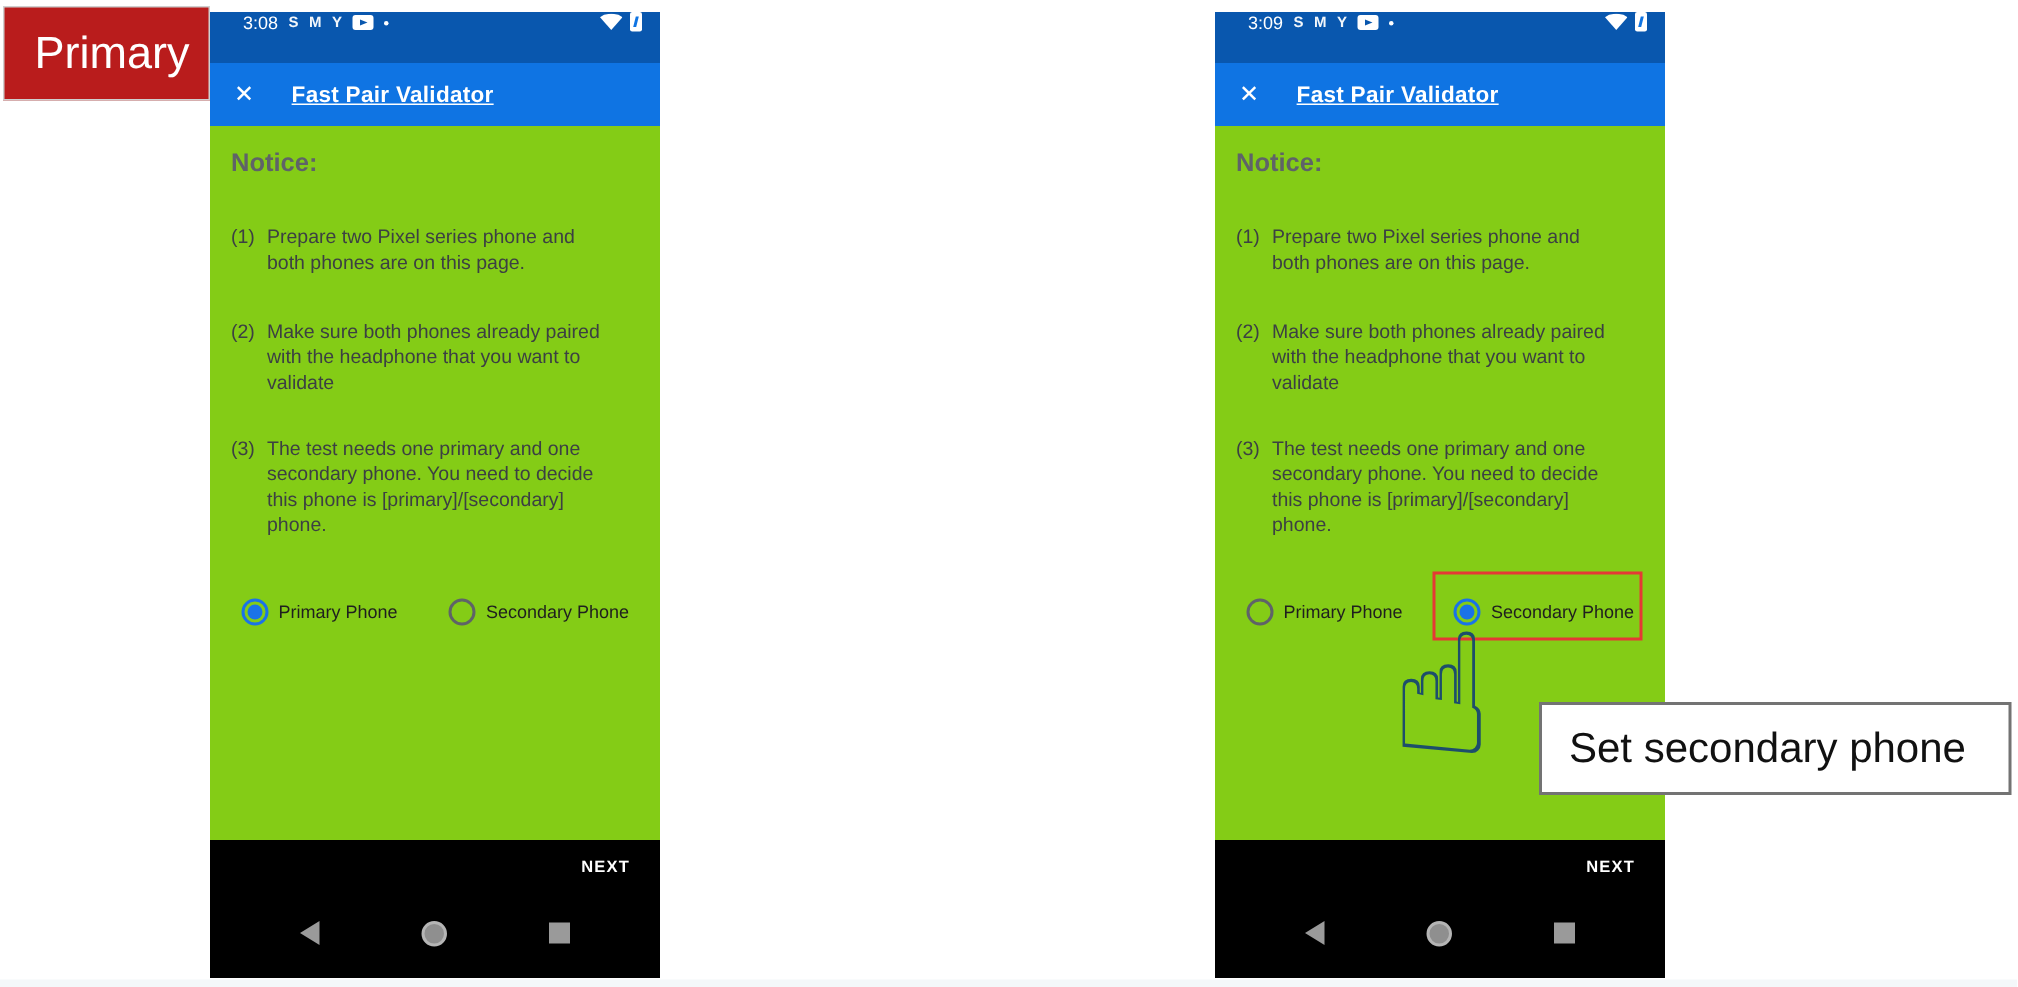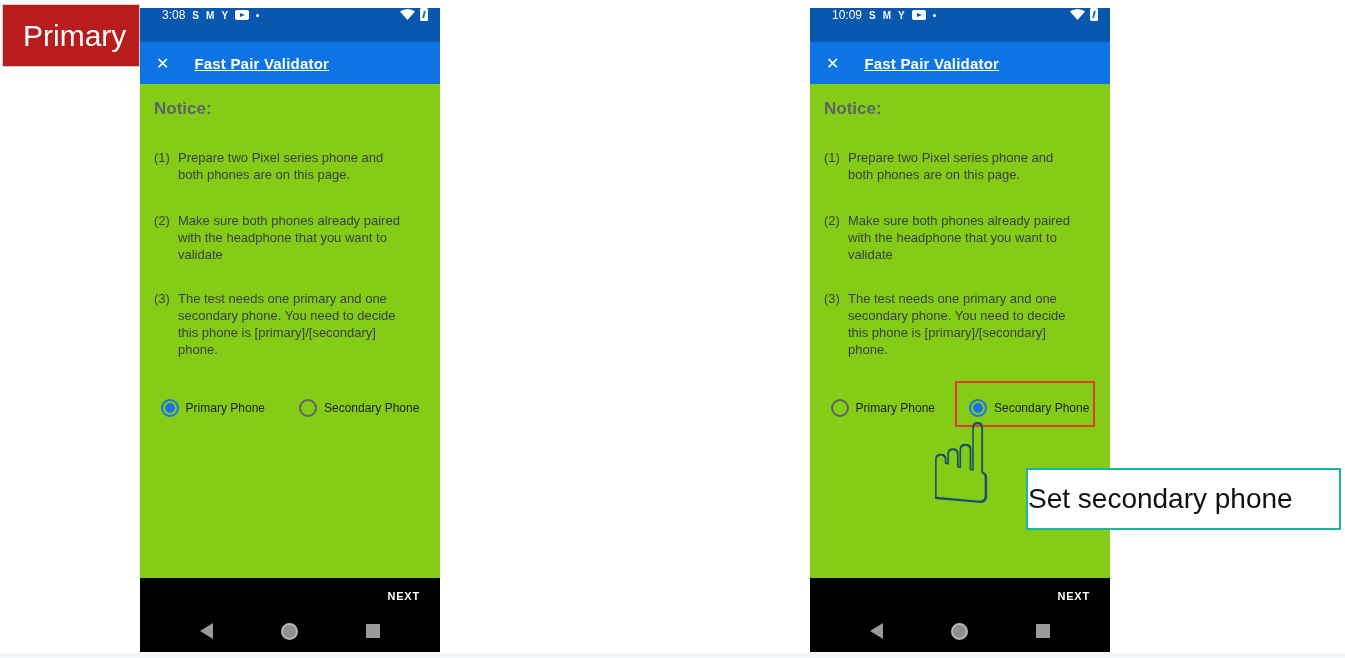--- a/index.html
+++ b/index.html
@@ -44,37 +44,37 @@
   .item .txt{white-space:pre-line;}
   .it0{margin-top:30px;} .it1{margin-top:29px;} .it2{margin-top:27px;}
 
   .radio-row{display:flex;justify-content:center;align-items:center;gap:34px;margin-top:41px;}
   .radio{display:flex;align-items:center;gap:7px;cursor:pointer;}
   .rb{width:14px;height:14px;border:2px solid #5f6368;border-radius:50%;position:relative;flex:none;}
   .rb.checked{border-color:#1a73e8;}
   .rb.checked::after{content:"";position:absolute;inset:2px;background:#1a73e8;border-radius:50%;}
   .rlabel{font-size:12px;color:#1f1f1f;}
 
-  .foot{height:74px;background:#000;display:flex;flex-direction:column;flex:none;}
+  .foot{height:92px;background:#000;display:flex;flex-direction:column;flex:none;}
   .next-row{height:32px;display:flex;justify-content:flex-end;}
   .next{color:#fff;font-size:11px;font-weight:bold;letter-spacing:.8px;margin:12px 20px 0 0;cursor:pointer;}
   .nav-row{flex:1;display:flex;justify-content:center;align-items:center;gap:68px;}
   .nav-back{width:0;height:0;border-top:8px solid transparent;border-bottom:8px solid transparent;
             border-right:13px solid #9a9a9a;}
   .nav-home{width:13px;height:13px;border-radius:50%;background:#8f8f8f;border:2px solid #b5b5b5;}
   .nav-recents{width:14px;height:14px;background:#9a9a9a;}
 
   
   .red-rect{position:absolute;left:955px;top:381px;width:140px;height:46px;
             border:2px solid #e53935;box-sizing:border-box;background:transparent;z-index:5;}
   .hand{position:absolute;left:927px;top:408px;font-size:112px;line-height:1;color:#1d4e6b;
         font-family:"DejaVu Sans",sans-serif;z-index:6;}
   .callout{position:absolute;left:1026px;top:468px;width:315px;height:62px;background:#fff;
-           border:2px solid #14b8a6;box-sizing:border-box;display:flex;align-items:center;
-           padding-left:0;font-size:28px;color:#111;z-index:7;}
+           border:2px solid #737373;box-sizing:border-box;display:flex;align-items:center;
+           padding-left:18px;font-size:28px;color:#111;z-index:7;}
   .bottom-strip{position:absolute;left:0;right:0;bottom:0;height:5px;background:#f4f7f9;}
 </style>
 </head>
 <body>
 
 <div class="canvas">
 
   <div class="tag tag-primary">Primary</div>
 
   <section class="phone phone-0">
@@ -144,21 +144,21 @@
         <span class="nav-back"></span>
         <span class="nav-home"></span>
         <span class="nav-recents"></span>
       </div>
     </footer>
   </section>
 
   <section class="phone phone-1">
     <header class="statusbar">
       <div class="sb-left">
-        <span class="sb-time">10:09</span>
+        <span class="sb-time">3:09</span>
         <span class="sb-ico">S</span>
         <span class="sb-ico">M</span>
         <span class="sb-ico">Y</span>
         <span class="yt">
             <i></i>
           </span>
         <span class="sb-dot"></span>
       </div>
       <div class="sb-right">
         <span class="wifi"></span>

